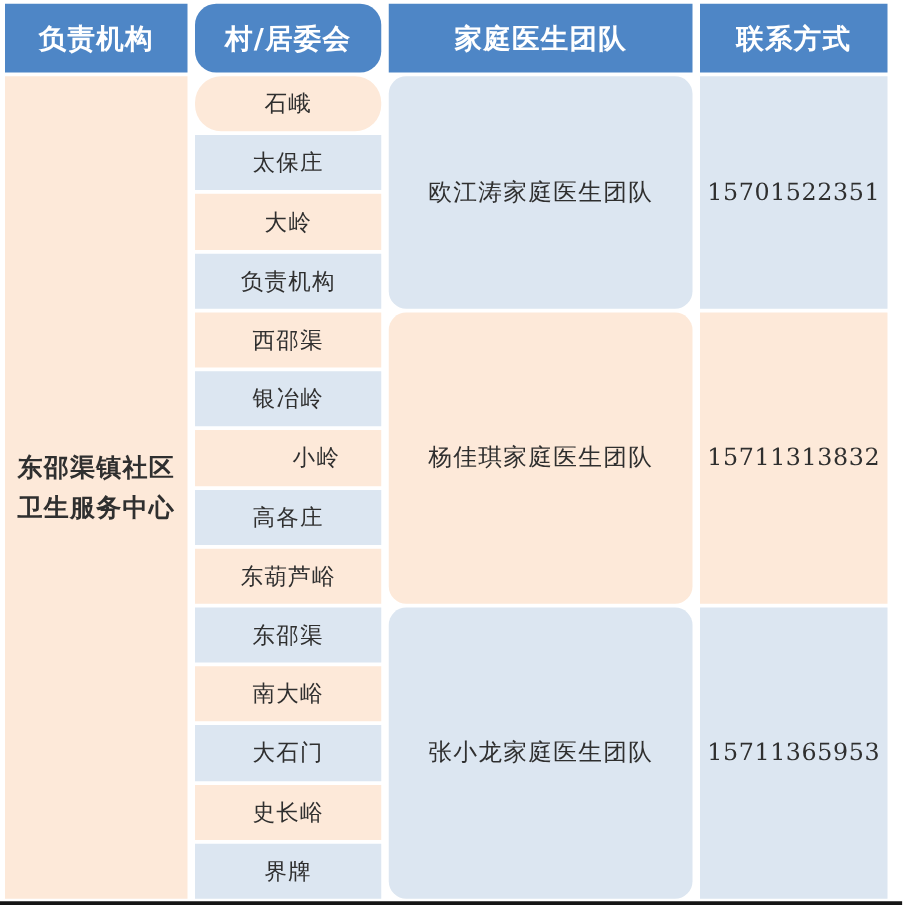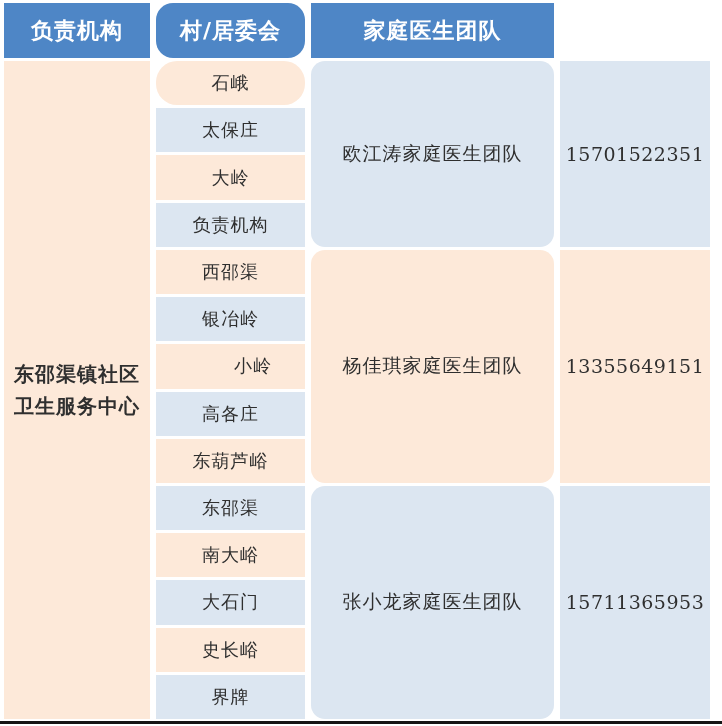--- a/index.html
+++ b/index.html
@@ -65,20 +65,21 @@
 </style>
 </head>
 <body>
 
 <div class="page">
   <div class="grid">
 
     <div class="cell head" style="grid-column:1; grid-row:1;">负责机构</div>
     <div class="cell head" style="grid-column:2; grid-row:1;border-radius:17px;">村/居委会</div>
     <div class="cell head" style="grid-column:3; grid-row:1;">家庭医生团队</div>
+    <div class="cell head" style="grid-column:4; grid-row:1;">联系方式</div>
 
     <div class="cell peach institution" style="grid-column:1; grid-row:2 / span 14;">
       <span class="wrap">东邵渠镇社区卫生服务中心</span>
     </div>
 
     <div class="cell peach village" style="grid-column:2; grid-row:2;border-radius:21px;">石峨</div>
     <div class="cell blue village" style="grid-column:2; grid-row:3;">太保庄</div>
     <div class="cell peach village" style="grid-column:2; grid-row:4;">大岭</div>
     <div class="cell blue village" style="grid-column:2; grid-row:5;">负责机构</div>
     <div class="cell peach village" style="grid-column:2; grid-row:6;">西邵渠</div>
@@ -90,19 +91,19 @@
     <div class="cell peach village" style="grid-column:2; grid-row:12;">南大峪</div>
     <div class="cell blue village" style="grid-column:2; grid-row:13;">大石门</div>
     <div class="cell peach village" style="grid-column:2; grid-row:14;">史长峪</div>
     <div class="cell blue village" style="grid-column:2; grid-row:15;">界牌</div>
 
     <div class="cell blue team" style="grid-column:3; grid-row:2 / span 4;">欧江涛家庭医生团队</div>
     <div class="cell peach team" style="grid-column:3; grid-row:6 / span 5;">杨佳琪家庭医生团队</div>
     <div class="cell blue team" style="grid-column:3; grid-row:11 / span 5;">张小龙家庭医生团队</div>
 
     <div class="cell blue phone" style="grid-column:4; grid-row:2 / span 4;">15701522351</div>
-    <div class="cell peach phone" style="grid-column:4; grid-row:6 / span 5;">13355649151</div>
+    <div class="cell peach phone" style="grid-column:4; grid-row:6 / span 5;">15711313832</div>
     <div class="cell blue phone" style="grid-column:4; grid-row:11 / span 5;">15711365953</div>
 
   </div>
 
   <div class="bottom-line"></div>
 </div>
 
 </body></html>

